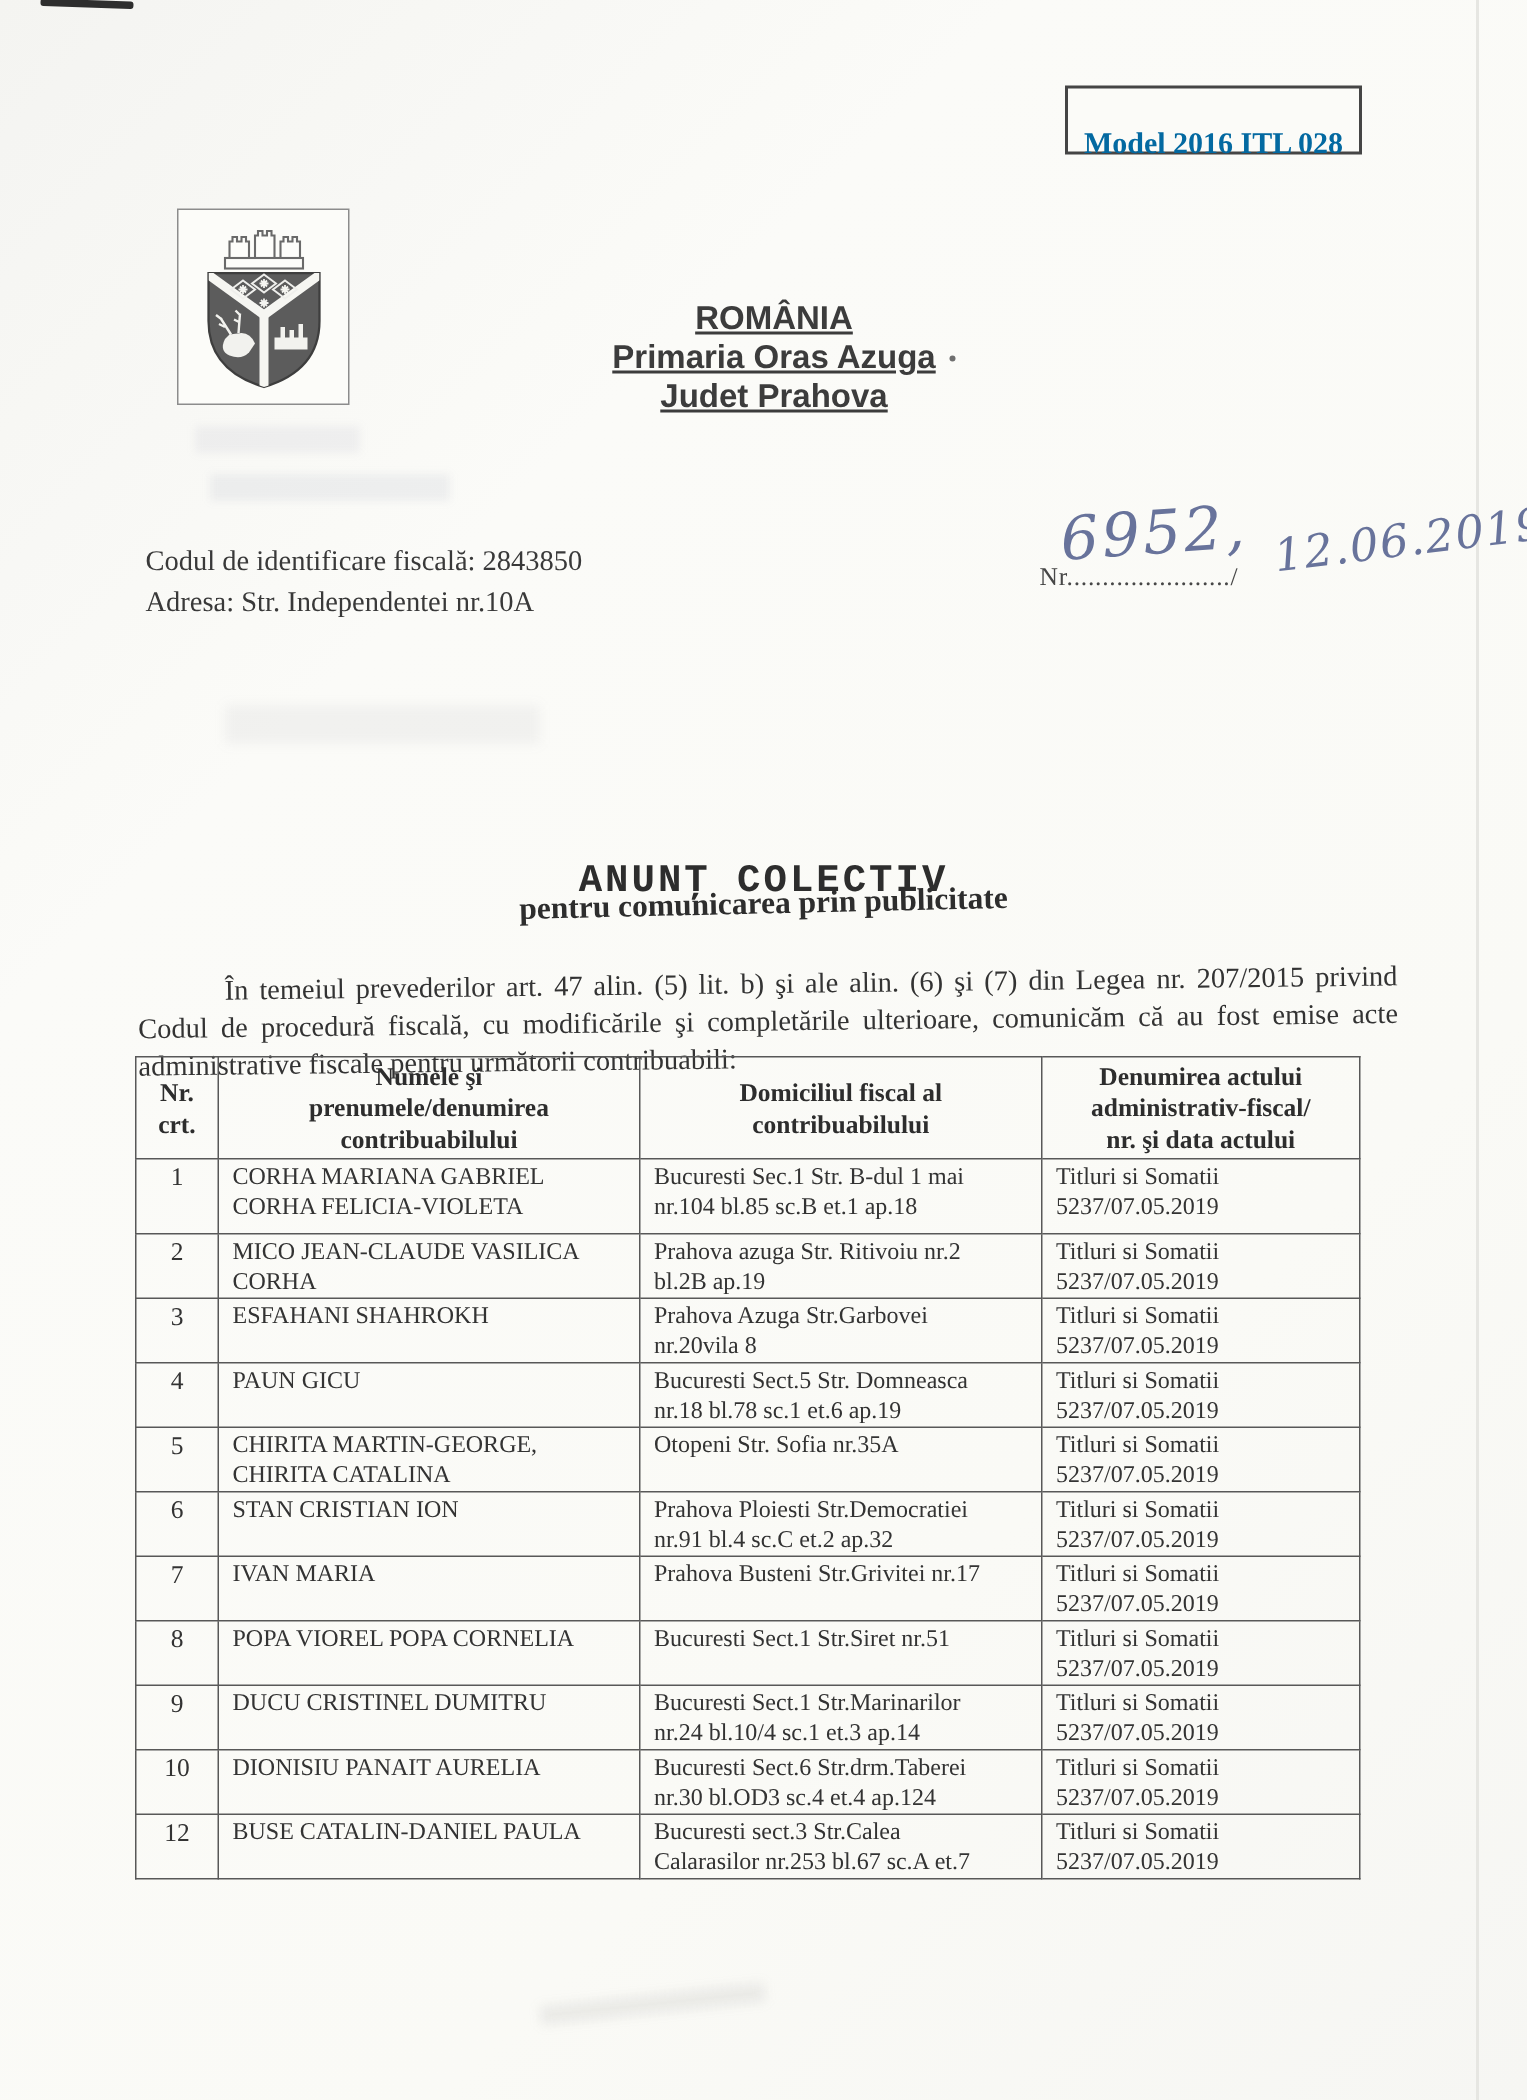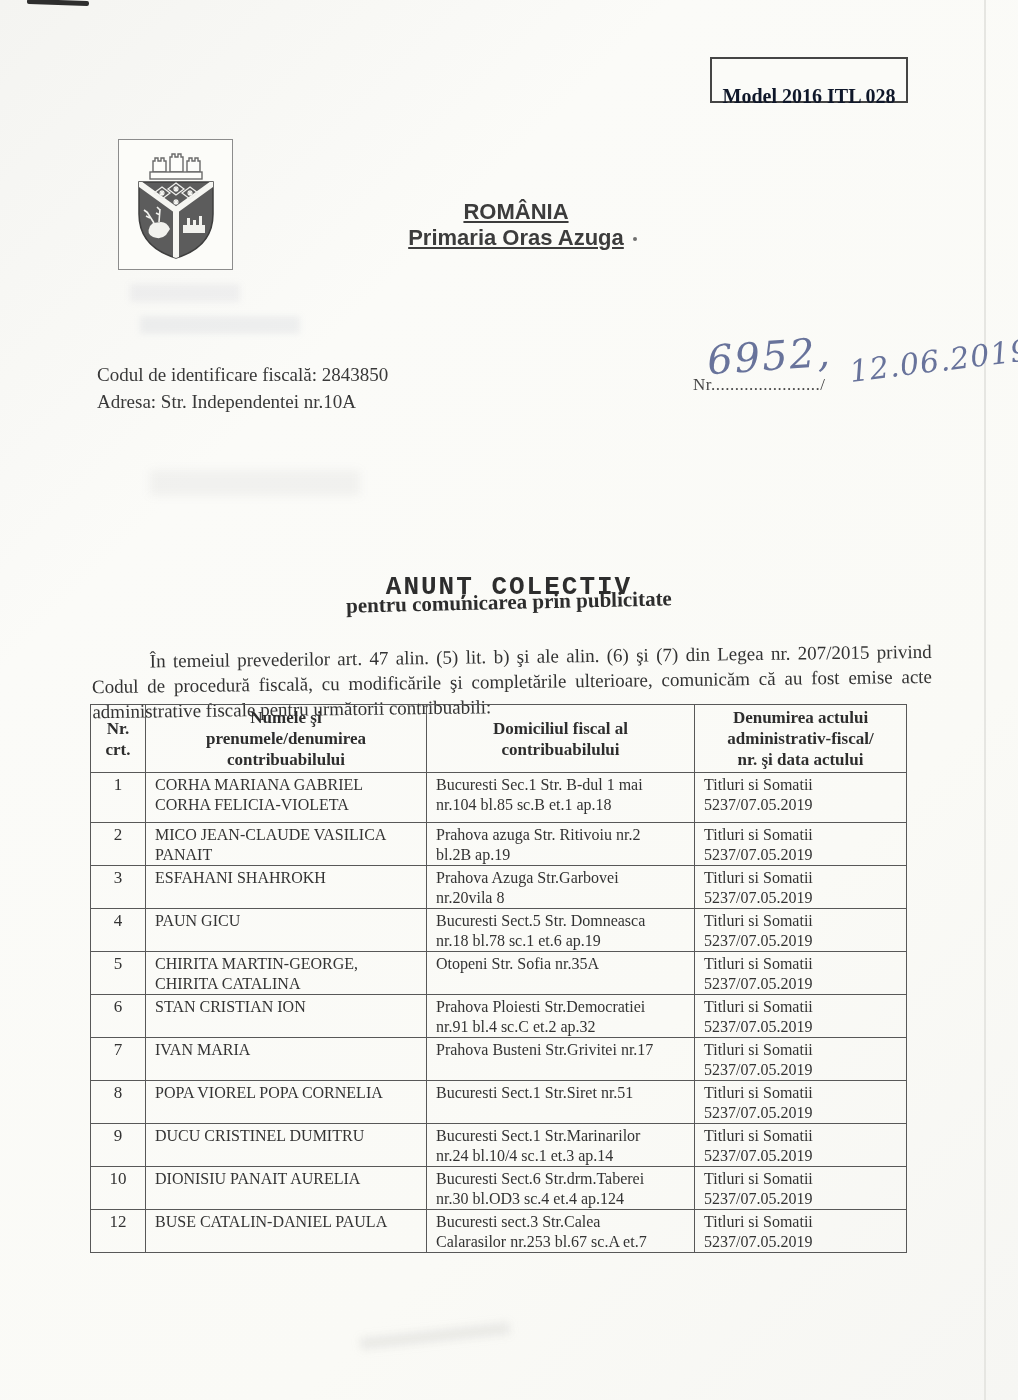--- a/index.html
+++ b/index.html
@@ -11,21 +11,21 @@
   .staple{left:27px;top:0;width:62px;height:5px;background:#2e2e2e;border-radius:2px;transform:rotate(2deg);}
   .paper-edge{left:984px;top:0;width:2px;height:1400px;background:#e6e6e2;}
   .ghost1{left:130px;top:284px;width:110px;height:18px;background:rgba(110,120,150,.08);filter:blur(3px);}
   .ghost2{left:140px;top:316px;width:160px;height:18px;background:rgba(110,120,150,.09);filter:blur(3px);}
   .ghost3{left:150px;top:470px;width:210px;height:26px;background:rgba(120,120,132,.07);filter:blur(4px);}
   .smudge{left:360px;top:1330px;width:150px;height:12px;background:rgba(120,120,120,.13);filter:blur(4px);transform:rotate(-6deg);}
   .dot-art{left:633px;top:237px;width:4px;height:4px;background:#6f6f6f;border-radius:50%;}
 
   .model-box{position:absolute;left:710px;top:57px;width:194px;height:42px;border:2px solid #454545;
              display:flex;align-items:center;justify-content:center;background:#fbfbf8;}
-  .model-box span{font-weight:bold;font-size:20px;color:#0f172a;margin-top:32px;}
+  .model-box span{font-weight:bold;font-size:20px;color:#0369a1;margin-top:32px;}
 
   .crest{position:absolute;left:118px;top:139px;width:113px;height:129px;border:1px solid #8c8c8c;
          background:#fcfcf9;display:flex;align-items:center;justify-content:center;}
 
   .gov-header{position:absolute;left:306px;top:199px;width:420px;text-align:center;
               font-family:"Liberation Sans",sans-serif;font-weight:bold;color:#3c3c3c;line-height:26px;}
   .gov-header div{font-size:22px;text-decoration:underline;}
 
   .id-block{position:absolute;left:97px;top:361px;font-size:19px;line-height:27px;color:#393939;}
 
@@ -112,20 +112,21 @@
         </g>
       </g>
 
       <path d="M57,87 v-8 h4 v-7 h3 v7 h3 v-5 h3 v5 h3 v-9 h3 v9 h3 v8 z" fill="#f2f2ee" clip-path="url(#shieldClip)"></path>
     </svg>
   </div>
 
   <div class="gov-header">
     <div>ROMÂNIA</div>
     <div>Primaria Oras Azuga</div>
+    <div>Judet Prahova</div>
   </div>
 
   <div class="id-block">
     <div>Codul de identificare fiscală: 2843850</div>
     <div>Adresa: Str. Independentei nr.10A</div>
   </div>
 
   <div class="reg">
     <div class="nr-label">Nr......................./</div>
     <div class="hand hand-number">6952,</div>
@@ -179,21 +180,21 @@
           </td>
           <td>
             <div>Titluri si Somatii</div>
             <div>5237/07.05.2019</div>
           </td>
         </tr>
         <tr class="r">
           <td class="nr">2</td>
           <td>
             <div>MICO JEAN-CLAUDE VASILICA</div>
-            <div>PANAIT</div>
+            <div>CORHA</div>
           </td>
           <td>
             <div>Prahova azuga Str. Ritivoiu nr.2</div>
             <div>bl.2B ap.19</div>
           </td>
           <td>
             <div>Titluri si Somatii</div>
             <div>5237/07.05.2019</div>
           </td>
         </tr>

